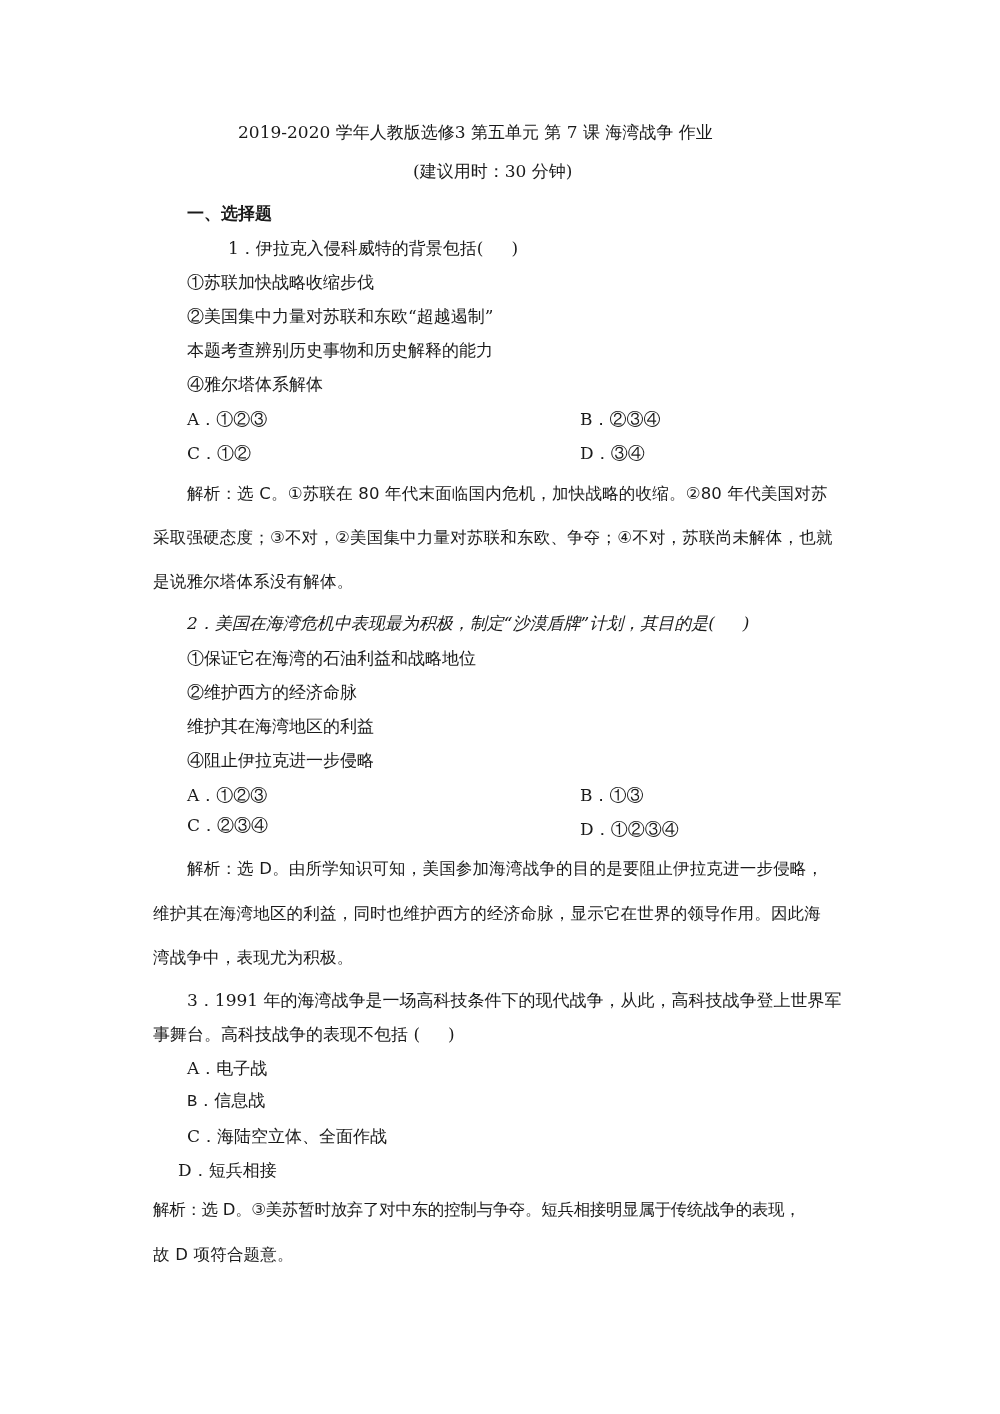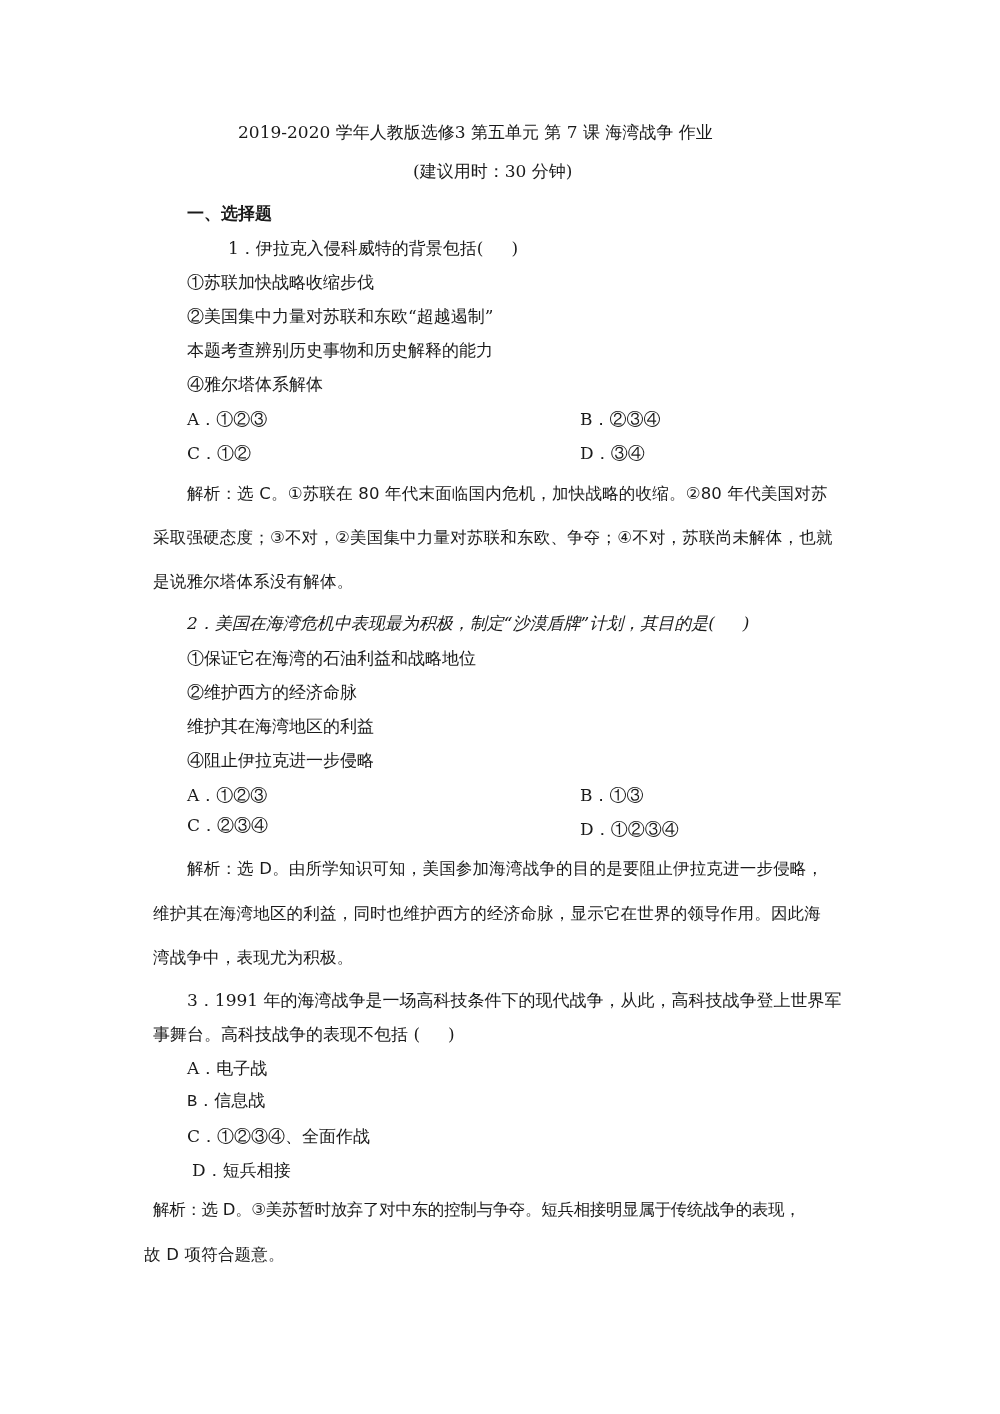--- a/index.html
+++ b/index.html
@@ -56,18 +56,18 @@
   <div class="line analysis" style="left:187px; top:859px;">解析：选 D。由所学知识可知，美国参加海湾战争的目的是要阻止伊拉克进一步侵略，</div>
   <div class="line analysis" style="left:153px; top:904px;">维护其在海湾地区的利益，同时也维护西方的经济命脉，显示它在世界的领导作用。因此海</div>
   <div class="line analysis" style="left:153px; top:948px;">湾战争中，表现尤为积极。</div>
 
   <div class="line" style="left:187px; top:990px;">3．1991 年的海湾战争是一场高科技条件下的现代战争，从此，高科技战争登上世界军</div>
   <div class="line" style="left:153px; top:1024px;">
     <span>事舞台。高科技战争的表现不包括 (</span><span class="blank"></span><span>)</span>
   </div>
   <div class="line" style="left:187px; top:1058px;">A．电子战</div>
   <div class="line" style="left:187px; top:1092px;font-family:Liberation Mono, monospace;">B．信息战</div>
-  <div class="line" style="left:187px; top:1126px;">C．①②③④、全面作战</div>
-  <div class="line" style="left:192px; top:1160px;">D．短兵相接</div>
+  <div class="line" style="left:187px; top:1126px;">C．海陆空立体、全面作战</div>
+  <div class="line" style="left:178px; top:1160px;">D．短兵相接</div>
   <div class="line analysis" style="left:153px; top:1200px; letter-spacing:-0.3px;">解析：选 D。③美苏暂时放弃了对中东的控制与争夺。短兵相接明显属于传统战争的表现，</div>
-  <div class="line analysis" style="left:144px; top:1245px;text-align:right;">故 D 项符合题意。</div>
+  <div class="line analysis" style="left:153px; top:1245px;text-align:right;">故 D 项符合题意。</div>
 
 </div>
 
 </body></html>

